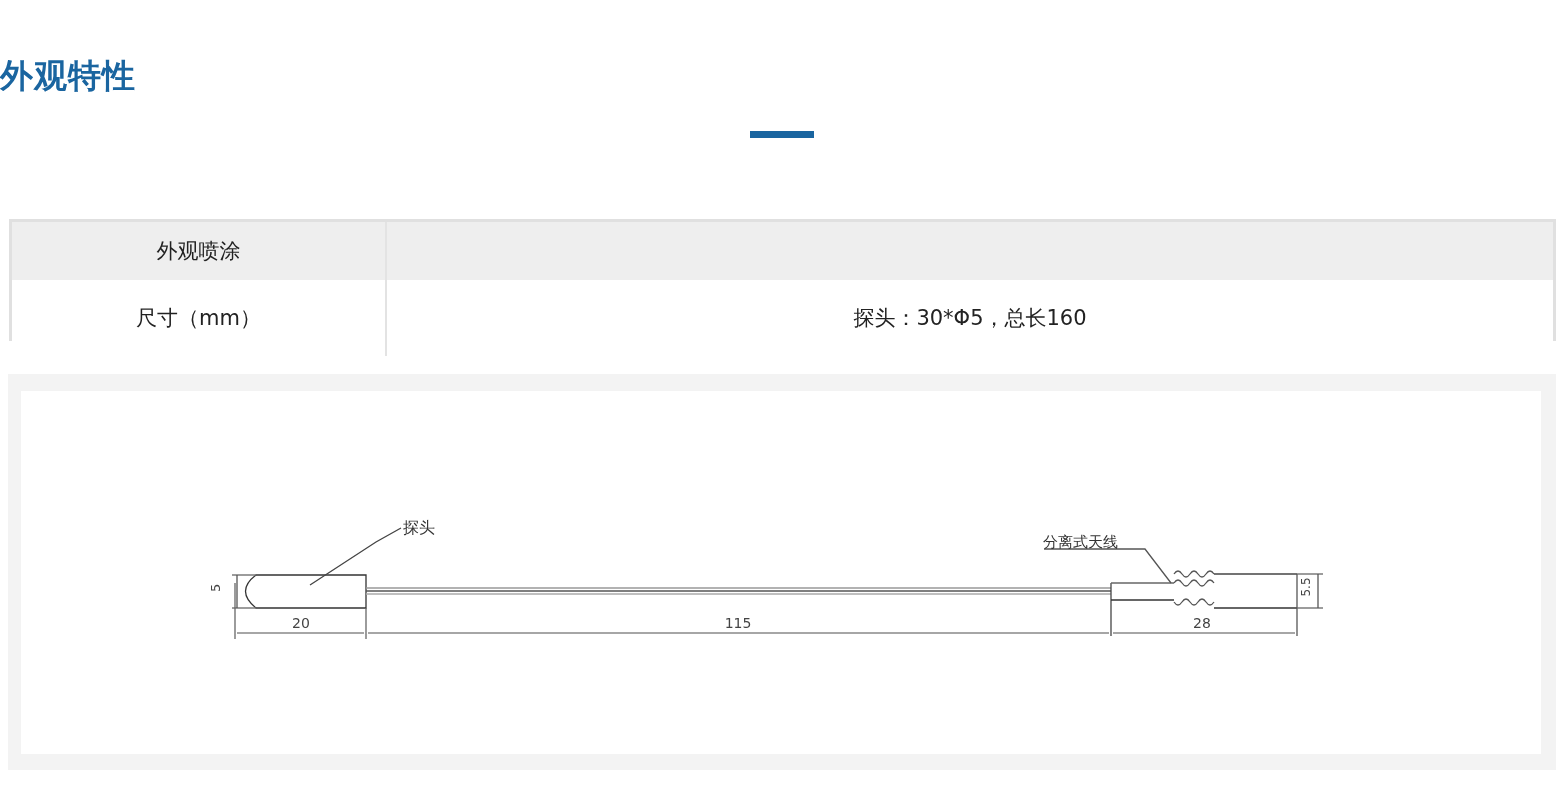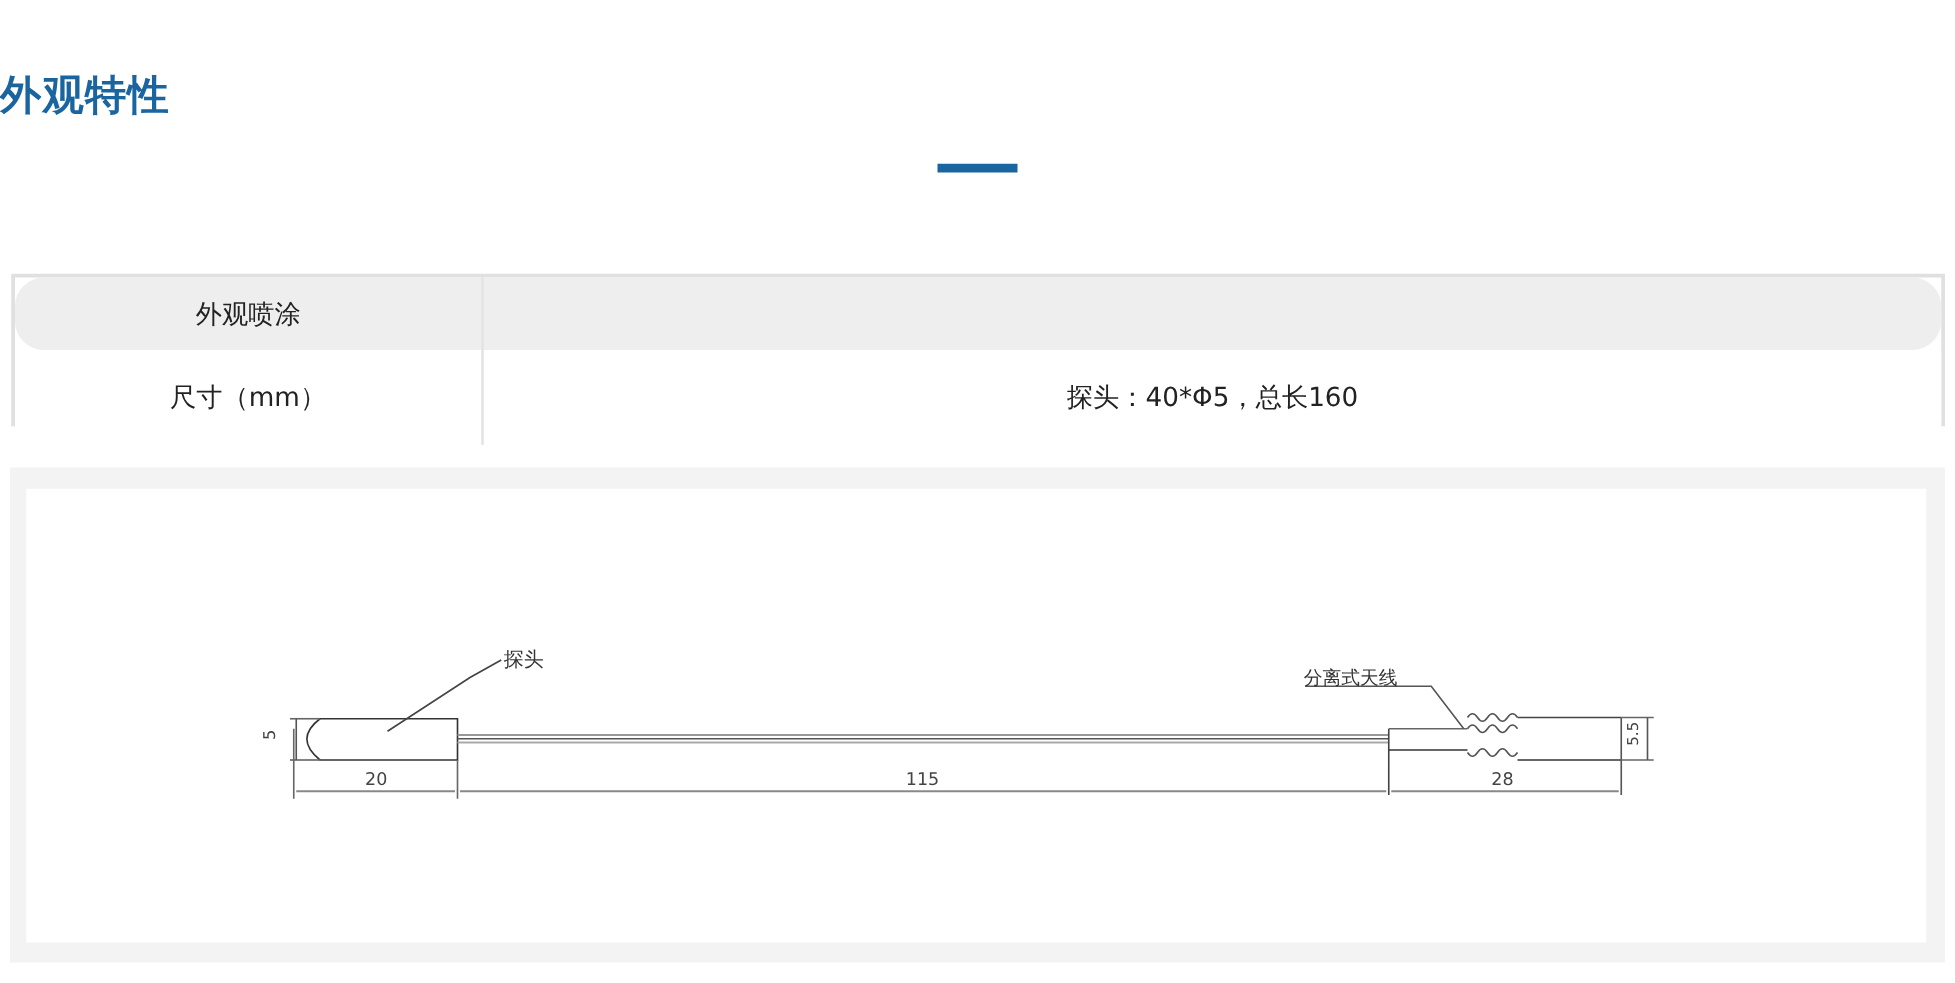--- a/index.html
+++ b/index.html
@@ -4,42 +4,42 @@
   <style>
     html, body { margin: 0; padding: 0; background: #ffffff; }
     body { width: 1564px; height: 786px; position: relative; overflow: hidden;
            font-family: "DejaVu Sans", "Liberation Sans", sans-serif; color: #222; }
     .title { position: absolute; left: 0; width: 1564px; top: 54px; text-align: left;
              font-size: 33px; font-weight: bold; color: #1a65a0; letter-spacing: 1px; }
     .title-bar { position: absolute; left: 750px; top: 131px; width: 64px; height: 7px; background: #1a65a0; }
     .spec-table { position: absolute; left: 9px; top: 219px; width: 1547px; height: 122px;
                   box-sizing: border-box; border: 3px solid #e0e0e0; }
     .row { position: absolute; left: 0; right: 0; display: flex; }
-    .row.r0 { top: 0; height: 58px; background: #eeeeee; border-radius: 23px; }
+    .row.r0 { top: 0; height: 58px; background: #eeeeee; }
     .row.r1 { top: 58px; height: 76px; background: #ffffff; }
     .cell { display: flex; align-items: center; justify-content: center; font-size: 21px; color: #222; }
     .cell.c0 { width: 373px; border-right: 2px solid #e3e3e3; }
     .cell.c1 { flex: 1; }
     .diagram-panel { position: absolute; left: 8px; top: 374px; width: 1548px; height: 396px; background: #f3f3f3; }
     .diagram-inner { position: absolute; left: 13px; top: 17px; width: 1520px; height: 363px; background: #ffffff; }
     svg text { font-family: "DejaVu Sans", "Liberation Sans", sans-serif; }
   </style>
 </head>
 <body>
 
 <div class="title">外观特性</div>
 <div class="title-bar"></div>
 
 <div class="spec-table">
   <div class="row r0">
     <div class="cell c0">外观喷涂</div>
   </div>
   <div class="row r1">
     <div class="cell c0">尺寸（mm）</div>
-    <div class="cell c1">探头：40*Φ5，总长160</div>
+    <div class="cell c1">探头：30*Φ5，总长160</div>
   </div>
 </div>
 
 <div class="diagram-panel">
   <div class="diagram-inner">
     <svg width="1520" height="363" viewBox="0 0 1520 363" xmlns="http://www.w3.org/2000/svg">
 
       <g stroke="#333" stroke-width="1.3" fill="none">
 
         <path d="M235 184 L345 184 L345 217 L235 217"></path>

